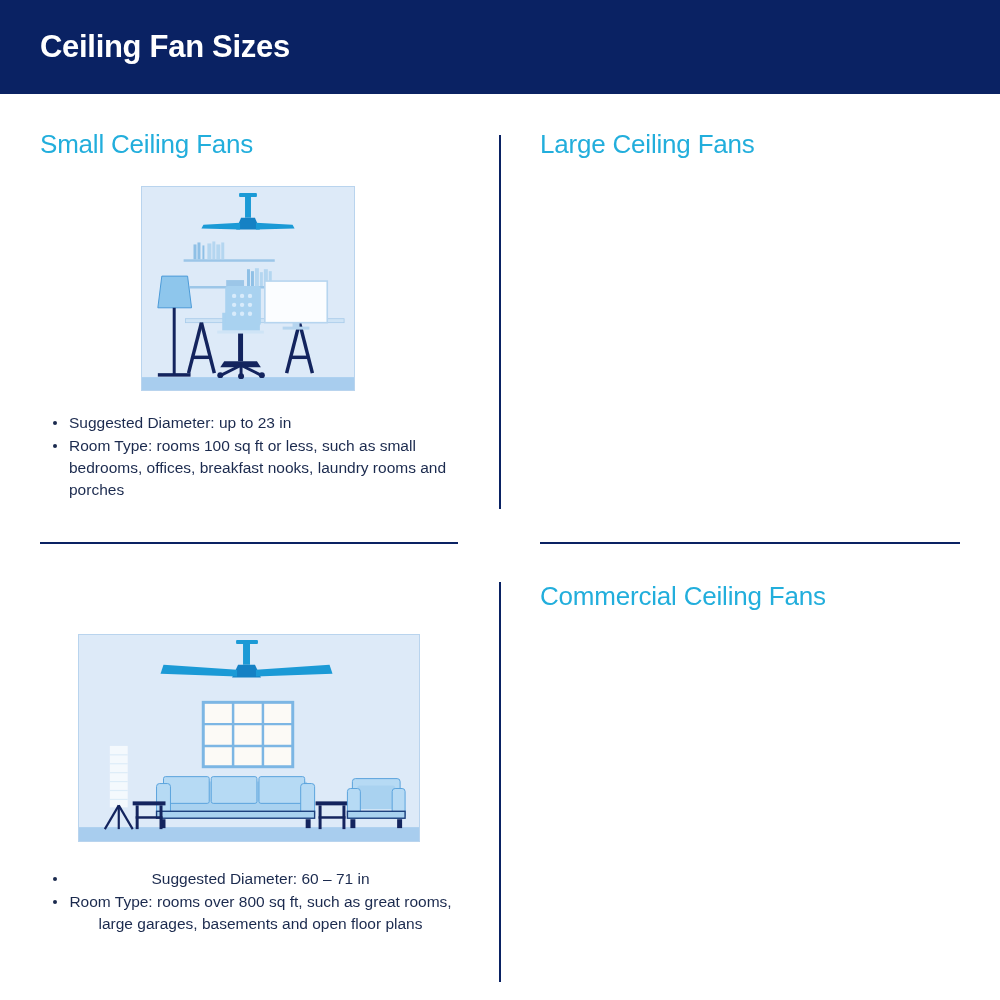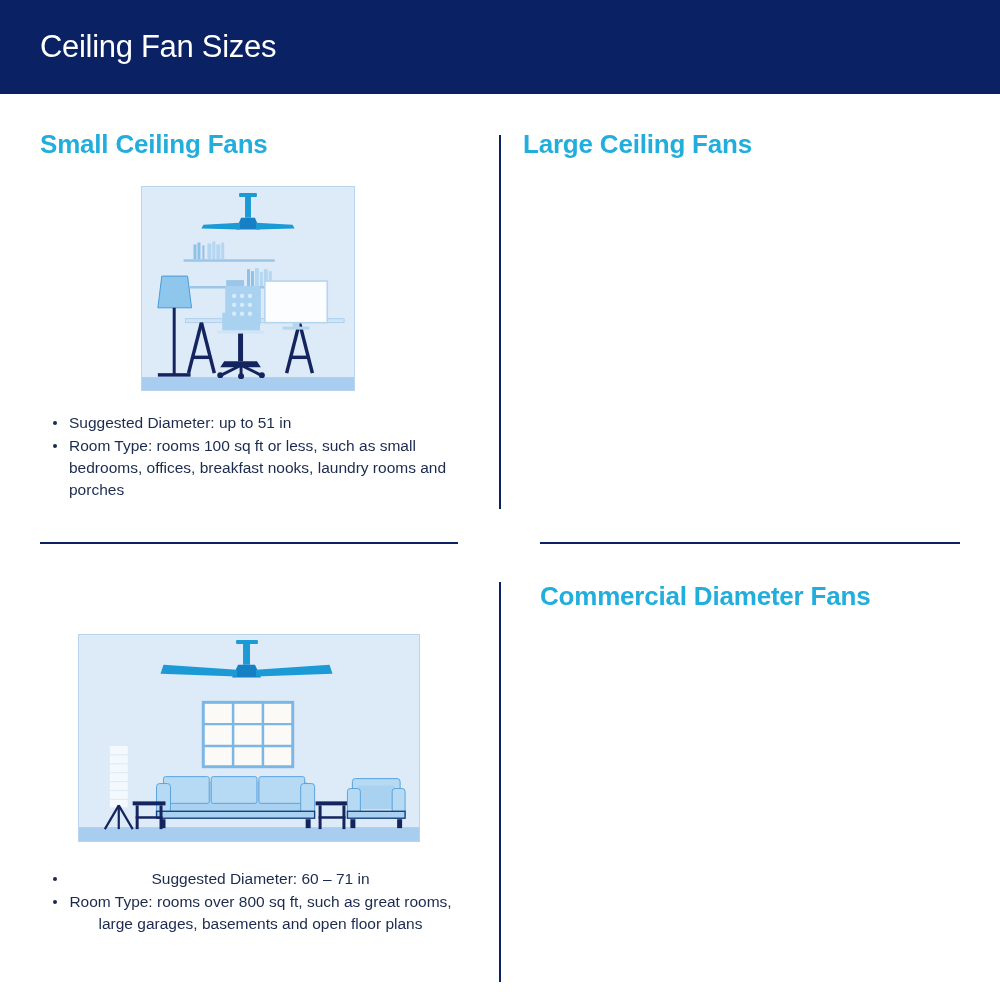--- a/index.html
+++ b/index.html
@@ -18,40 +18,40 @@
   
   .header {
     position: absolute; left: 0; top: 0;
     width: 1000px; height: 94px;
     background: #0a2263;
   }
   .header-title {
     position: absolute; left: 40px; top: 29px;
     color: #ffffff;
     font-size: 31px;
-    font-weight: normal;
+    font-weight: bold;
     letter-spacing: -0.3px;
   }
 
   
   .grid {
     position: absolute; left: 0; top: 94px;
     width: 1000px; height: 906px;
   }
   .quad { position: absolute; }
   .quad.tl { left: 0;   top: 0;   width: 500px; height: 452px; }
-  .quad.tr { left: 483px; top: 0; width: 500px; height: 452px; }
+  .quad.tr { left: 500px; top: 0; width: 500px; height: 452px; }
   .quad.bl { left: 0;   top: 452px; width: 500px; height: 454px; }
   .quad.br { left: 500px; top: 452px; width: 500px; height: 454px; }
 
   .sec-title {
     position: absolute; left: 40px; top: 35px;
     color: #22aedc;
     font-size: 26px;
-    font-weight: bold;
+    font-weight: normal;
     letter-spacing: -0.2px;
     white-space: nowrap;
   }
   .quad.tr .sec-title, .quad.br .sec-title { left: 40px; }
 
   
   .v-divider {
     position: absolute;
     width: 2px;
     background: #0a2263;
@@ -208,21 +208,21 @@
                 <path d="M100 180 L100 191"></path>
             </g>
             <circle cx="79" cy="190" r="3" fill="#13245e"></circle>
             <circle cx="121" cy="190" r="3" fill="#13245e"></circle>
             <circle cx="100" cy="191" r="3" fill="#13245e"></circle>
           </g>
         </svg>
       </div>
 
       <ul class="bullets">
-        <li>Suggested Diameter: up to 51 in</li>
+        <li>Suggested Diameter: up to 23 in</li>
         <li>Room Type: rooms 100 sq ft or less, such as small bedrooms, offices, breakfast nooks, laundry rooms and porches</li>
       </ul>
     </div>
 
     <div class="quad tr">
       <div class="sec-title">Large Ceiling Fans</div>
 
     </div>
 
     <div class="quad bl">
@@ -303,18 +303,18 @@
         </svg>
       </div>
 
       <ul class="bullets">
         <li>Suggested Diameter: 60 – 71 in</li>
         <li>Room Type: rooms over 800 sq ft, such as great rooms, large garages, basements and open floor plans</li>
       </ul>
     </div>
 
     <div class="quad br">
-      <div class="sec-title">Commercial Diameter Fans</div>
+      <div class="sec-title">Commercial Ceiling Fans</div>
 
     </div>
 
   </div>
 </div>
 
 </body></html>

